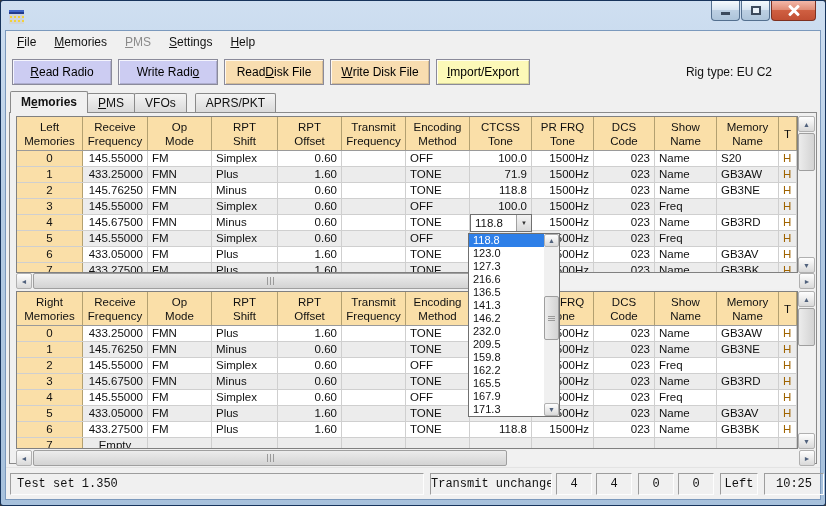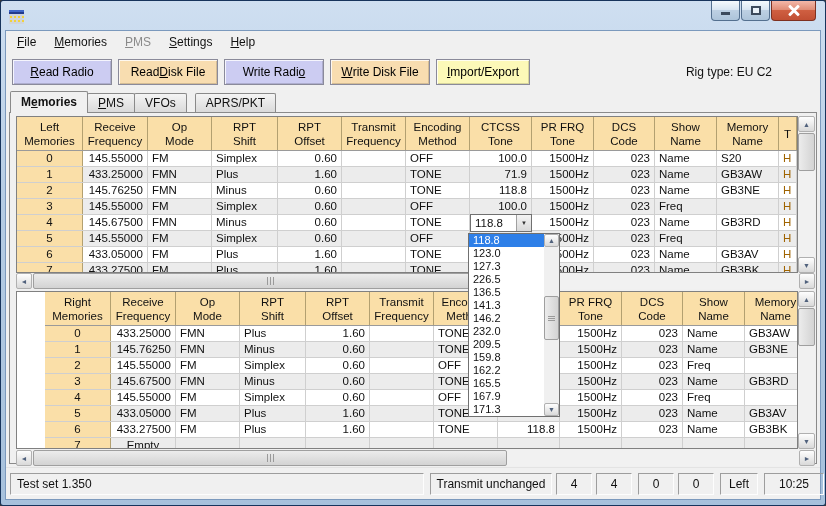--- a/index.html
+++ b/index.html
@@ -40,21 +40,21 @@
   .client{flex:1;display:flex;flex-direction:column;padding:0 3px;min-height:0;}
   .tabs{display:flex;align-items:flex-end;height:22px;padding-left:2px;position:relative;z-index:3;flex:0 0 auto;}
   .tab{height:19px;line-height:18px;padding:0 10px;font-size:12px;margin-left:-1px;
     background:linear-gradient(#f4f4f4,#dadada);border:1px solid #8a8a8a;border-bottom:none;border-radius:2px 2px 0 0;}
   .tab.active{height:22px;line-height:21px;background:#f0f0f0;font-weight:bold;margin-bottom:-1px;z-index:4;position:relative;}
   .tab.gap{margin-left:8px;}
   .panel{flex:1;position:relative;border:1px solid #8a8a8a;background:#f0f0f0;margin-bottom:3px;min-height:0;}
   
   .grid{position:absolute;left:6px;width:782px;background:#fff;border:1px solid #808080;overflow:hidden;}
   #grid-left{top:3px;height:157px;}
-  #grid-right{top:178px;height:158px;padding-left:28px;}
+  #grid-right{top:178px;height:158px;}
   .g-head{display:flex;height:34px;background:#fadfa8;border-bottom:1px solid #9a9a9a;}
   .g-hcell{border-right:1px solid #b3a070;display:flex;flex-direction:column;align-items:center;justify-content:center;
     font-size:11.5px;line-height:14px;text-align:center;flex:0 0 auto;}
   .g-rows{overflow:hidden;}
   #grid-left .g-rows{height:121px;}
   #grid-right .g-rows{height:122px;}
   .g-row{display:flex;height:16px;border-bottom:1px solid #cfcfcf;}
   .g-row:nth-child(even){background:#ececec;}
   .g-cell{font-size:11.5px;line-height:15px;white-space:nowrap;overflow:hidden;padding:0 4px;
     border-right:1px solid #cfcfcf;flex:0 0 auto;}
@@ -93,21 +93,21 @@
   .dd-items{flex:1;}
   .dd-item{height:13px;line-height:13px;font-size:11px;padding-left:4px;}
   .dd-item.sel{background:#2e7fe8;color:#fff;}
   .dd-sb{width:15px;position:relative;background:#f0f0f0;flex:0 0 auto;}
   .dd-sb .sb-btn{left:0;width:15px;height:13px;}
   .dd-sb .sb-btn.b1{top:0;} .dd-sb .sb-btn.b2{bottom:0;}
   .dd-thumb{position:absolute;left:0;width:15px;top:62px;height:44px;background:linear-gradient(90deg,#ececec,#d3d3d3);
     border:1px solid #9f9f9f;border-radius:2px;display:flex;flex-direction:column;align-items:center;justify-content:center;gap:1px;}
   .dd-thumb i{display:block;width:7px;height:1px;background:#9a9a9a;}
   
-  .statusbar{height:32px;display:flex;align-items:center;padding:0 4px;flex:0 0 auto;border-top:1px solid #e3e3e3;}
+  .statusbar{height:32px;display:flex;align-items:center;padding:0 4px;flex:0 0 auto;border-top:1px solid #e3e3e3;font-family:Liberation Mono, monospace;}
   .sb-panel{height:22px;line-height:20px;font-size:12px;border:1px solid;border-color:#9d9d9d #fdfdfd #fdfdfd #9d9d9d;
     text-align:center;overflow:hidden;white-space:nowrap;flex:0 0 auto;}
   .sb-panel.left{text-align:left;padding-left:6px;}
   u{text-decoration:underline;}
 </style>
 </head>
 <body>
 
 <div class="window">
 
@@ -146,22 +146,22 @@
         <span class="menu-item"><u>F</u>ile</span>
         <span class="menu-item"><u>M</u>emories</span>
         <span class="menu-item disabled"><u>P</u>MS</span>
         <span class="menu-item"><u>S</u>ettings</span>
         <span class="menu-item"><u>H</u>elp</span>
       </div>
 
     <div class="toolbar">
       <div class="tbwrap" id="toolbuttons">
           <button class="tb purple"><u>R</u>ead Radio</button>
+          <button class="tb purple">Write Radi<u>o</u></button>
           <button class="tb tan">Read <u>D</u>isk File</button>
-          <button class="tb purple">Write Radi<u>o</u></button>
           <button class="tb tan"><u>W</u>rite Disk File</button>
           <button class="tb yellow"><u>I</u>mport/Export</button>
         </div>
       <span class="rig">Rig type: EU C2</span>
     </div>
 
     <div class="client">
       <div class="tabs" id="tabs">
           <div class="tab active">M<u>e</u>mories</div>
           <div class="tab"><u>P</u>MS</div>
@@ -575,21 +575,21 @@
           <span class="combo-btn">
               <span>▼</span>
             </span>
         </div>
 
         <div class="ddlist">
           <div class="dd-items" id="dd-items">
               <div class="dd-item sel">118.8</div>
               <div class="dd-item">123.0</div>
               <div class="dd-item">127.3</div>
-              <div class="dd-item">226.5</div>
+              <div class="dd-item">216.6</div>
               <div class="dd-item">136.5</div>
               <div class="dd-item">141.3</div>
               <div class="dd-item">146.2</div>
               <div class="dd-item">232.0</div>
               <div class="dd-item">209.5</div>
               <div class="dd-item">159.8</div>
               <div class="dd-item">162.2</div>
               <div class="dd-item">165.5</div>
               <div class="dd-item">167.9</div>
               <div class="dd-item">171.3</div>

